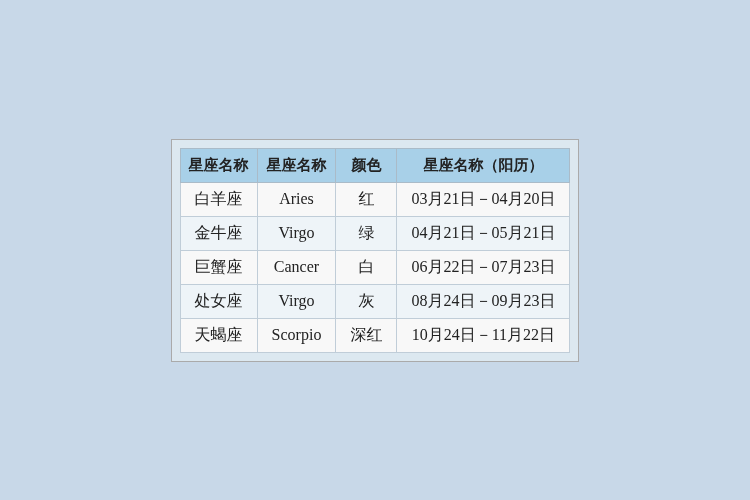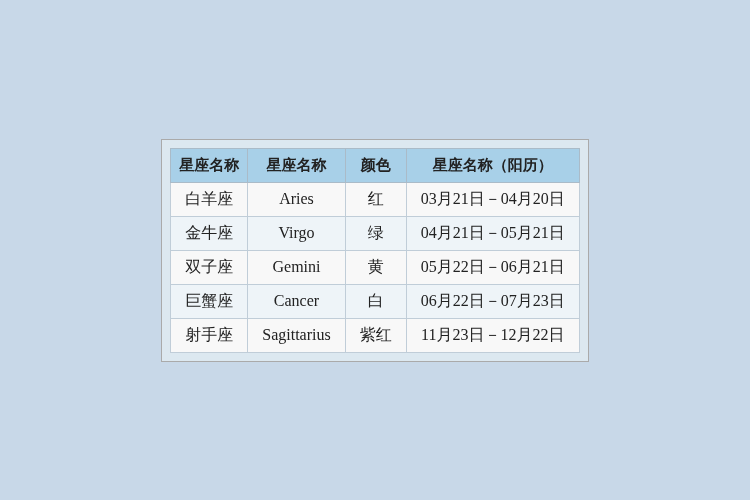--- a/index.html
+++ b/index.html
@@ -74,32 +74,32 @@
           <td>红</td>
           <td>03月21日－04月20日</td>
         </tr>
         <tr>
           <td>金牛座</td>
           <td>Virgo</td>
           <td>绿</td>
           <td>04月21日－05月21日</td>
         </tr>
         <tr>
-          <td>双子座</td>
-          <td>Gemini</td>
-          <td>黄</td>
-          <td>05月22日－06月21日</td>
-        </tr>
-        <tr>
           <td>巨蟹座</td>
           <td>Cancer</td>
           <td>白</td>
           <td>06月22日－07月23日</td>
         </tr>
         <tr>
-          <td>射手座</td>
-          <td>Sagittarius</td>
-          <td>紫红</td>
-          <td>11月23日－12月22日</td>
+          <td>处女座</td>
+          <td>Virgo</td>
+          <td>灰</td>
+          <td>08月24日－09月23日</td>
+        </tr>
+        <tr>
+          <td>天蝎座</td>
+          <td>Scorpio</td>
+          <td>深红</td>
+          <td>10月24日－11月22日</td>
         </tr>
       </tbody>
   </table>
 </div>
 
 </body></html>

